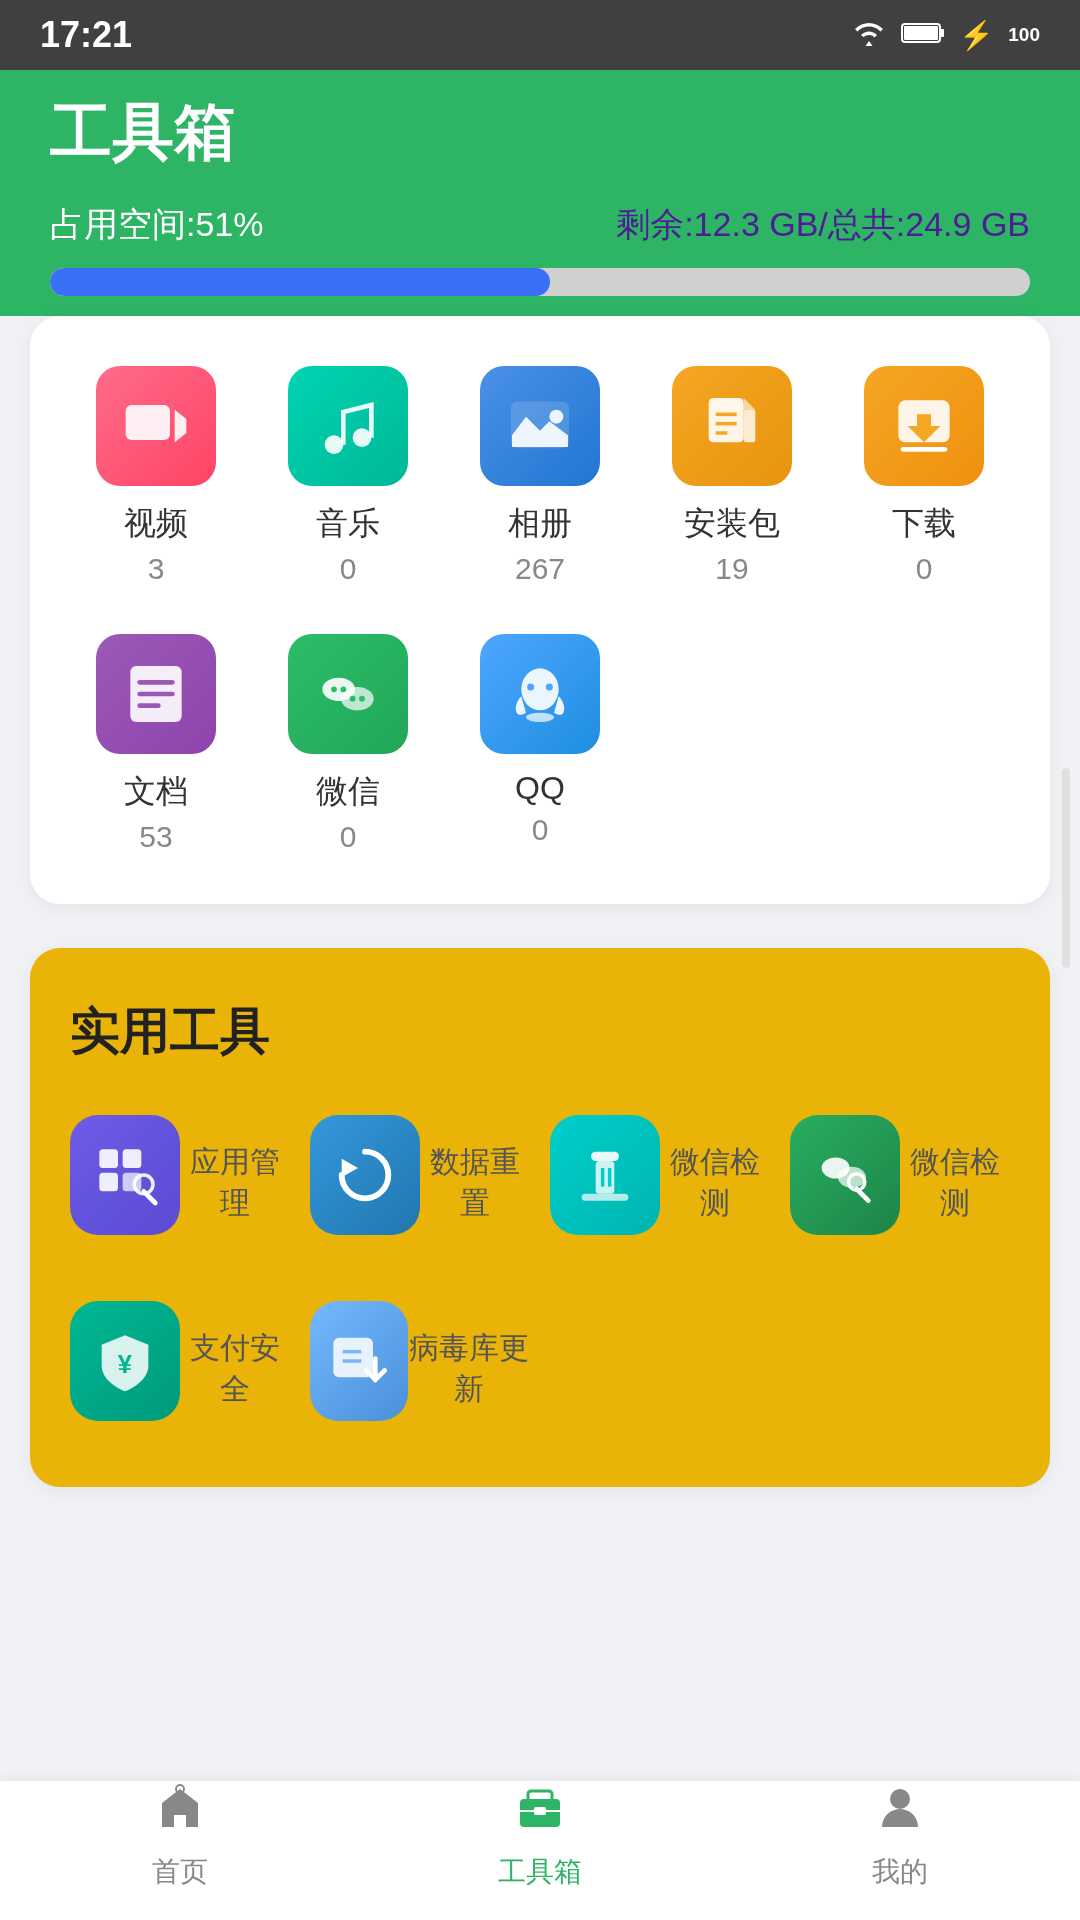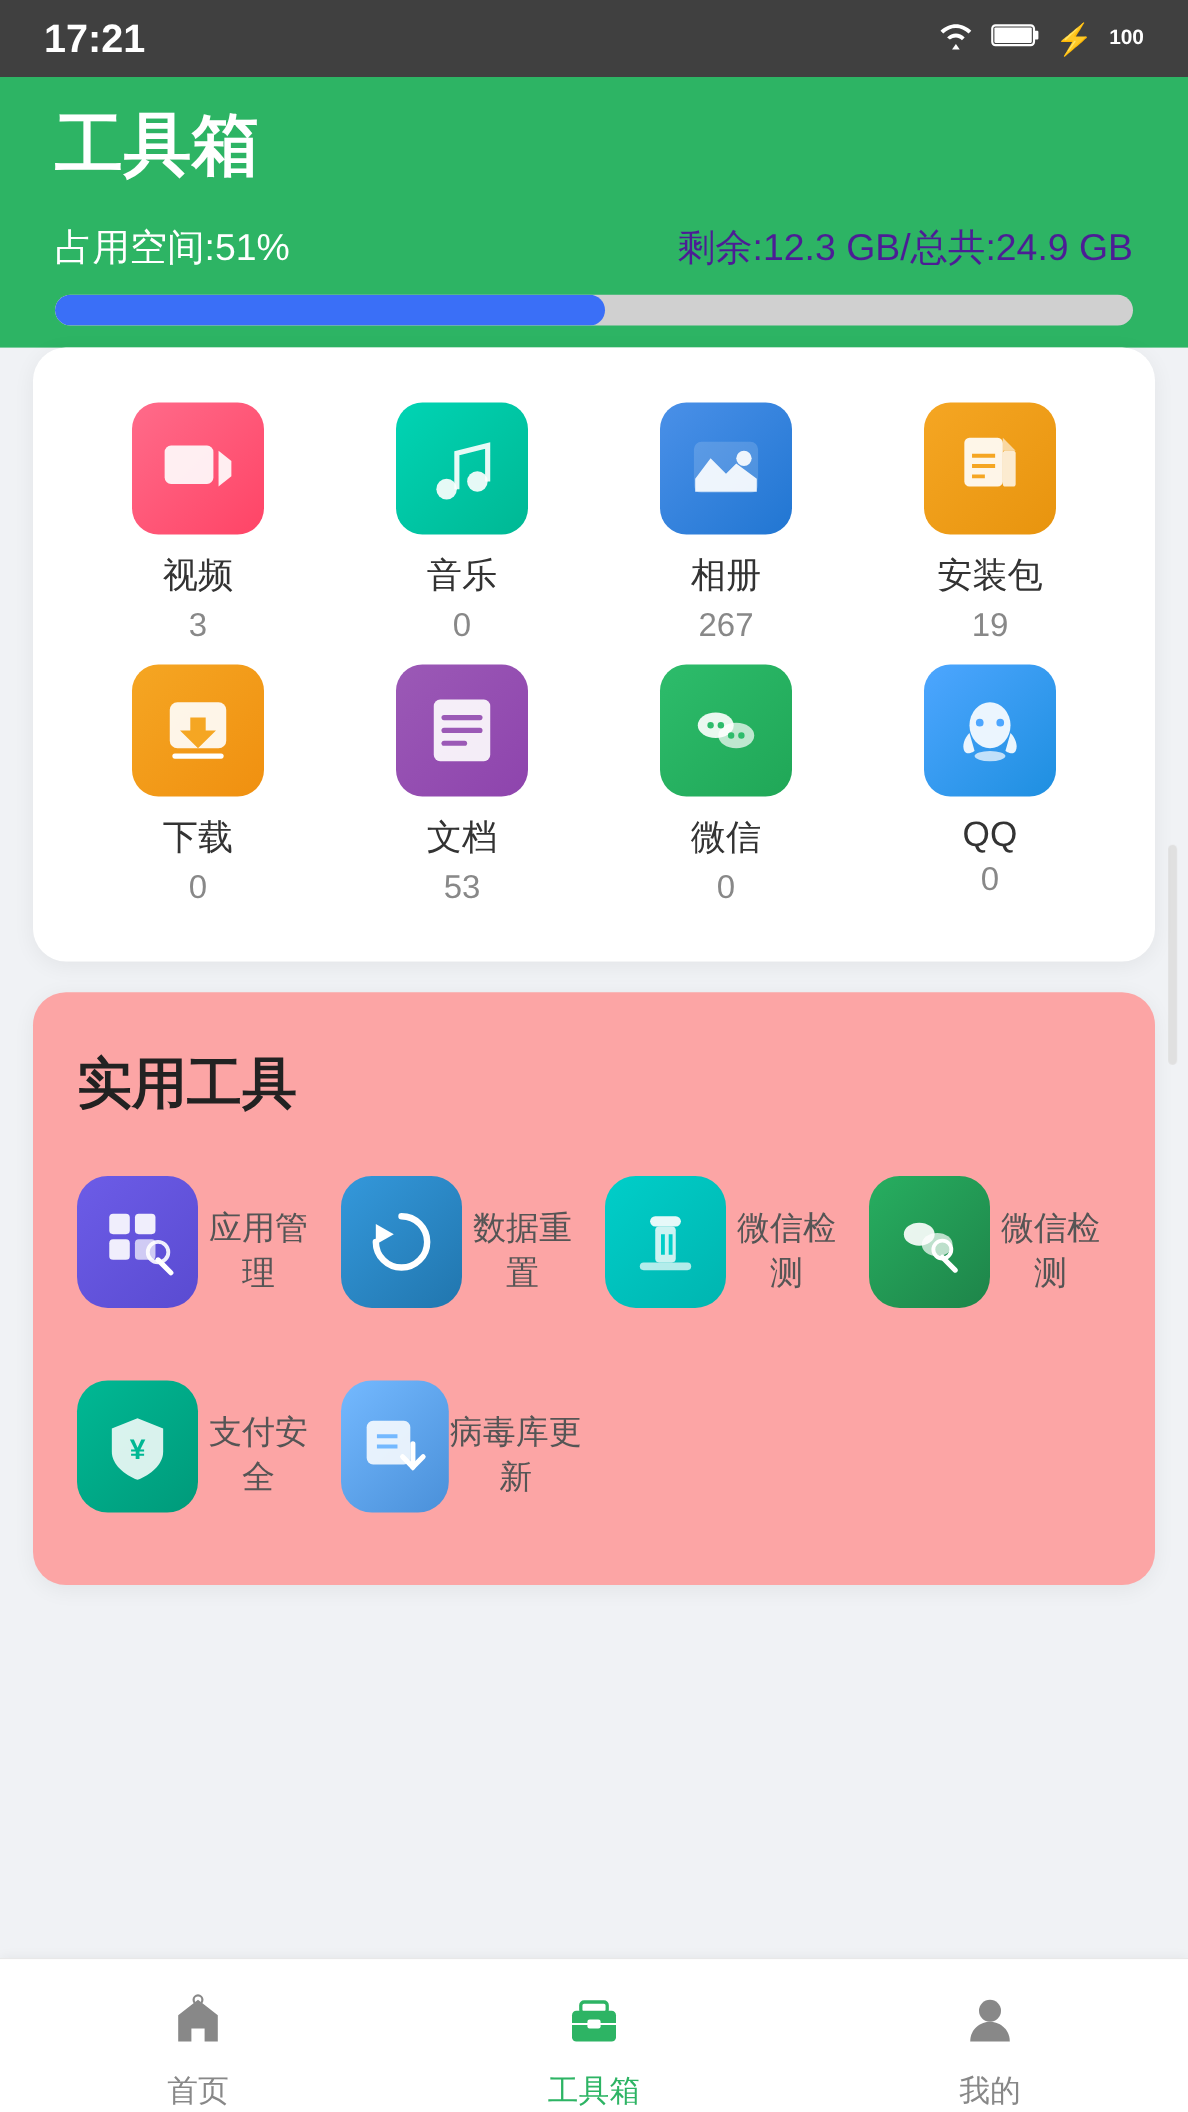--- a/index.html
+++ b/index.html
@@ -89,22 +89,22 @@
       background: white;
       border-radius: 30px;
       padding: 50px 40px;
       margin-top: -30px;
       position: relative;
       z-index: 2;
       box-shadow: 0 4px 20px rgba(0,0,0,0.06);
     }
     .files-grid {
       display: grid;
-      grid-template-columns: repeat(4, 1fr);
-      gap: 18px 20px;
+      grid-template-columns: repeat(5, 1fr);
+      gap: 48px 20px;
     }
     .file-item {
       display: flex;
       flex-direction: column;
       align-items: center;
       cursor: pointer;
     }
     .file-icon {
       width: 120px;
       height: 120px;
@@ -130,24 +130,24 @@
     .icon-music { background: linear-gradient(135deg, #00d4b4, #00b894); }
     .icon-photo { background: linear-gradient(135deg, #4a90e8, #2176d2); }
     .icon-apk { background: linear-gradient(135deg, #f5a623, #e8940e); }
     .icon-download { background: linear-gradient(135deg, #f5a623, #f09010); }
     .icon-docs { background: linear-gradient(135deg, #9b59b6, #8e44ad); }
     .icon-wechat { background: linear-gradient(135deg, #2dbc6b, #20a757); }
     .icon-qq { background: linear-gradient(135deg, #4da6ff, #1e8fe0); }
 
     
     .tools-card {
-      background: #fca5a5;
+      background: #eab308;
       border-radius: 30px;
       padding: 50px 40px;
-      margin-top: 28px;
+      margin-top: 44px;
       box-shadow: 0 4px 20px rgba(0,0,0,0.06);
     }
     .tools-title {
       font-size: 50px;
       font-weight: 700;
       color: #222;
       margin-bottom: 50px;
     }
     .tools-grid {
       display: grid;
@@ -185,21 +185,21 @@
 
     
     .bottom-nav {
       position: fixed;
       bottom: 0;
       left: 0;
       width: 1080px;
       height: 140px;
       background: white;
       display: flex;
-      align-items: flex-end;
+      align-items: flex-start;
       justify-content: space-around;
       border-top: 1px solid #e8e8e8;
       box-shadow: 0 -2px 10px rgba(0,0,0,0.05);
     }
     .nav-item {
       display: flex;
       flex-direction: column;
       align-items: center;
       gap: 8px;
       cursor: pointer;

